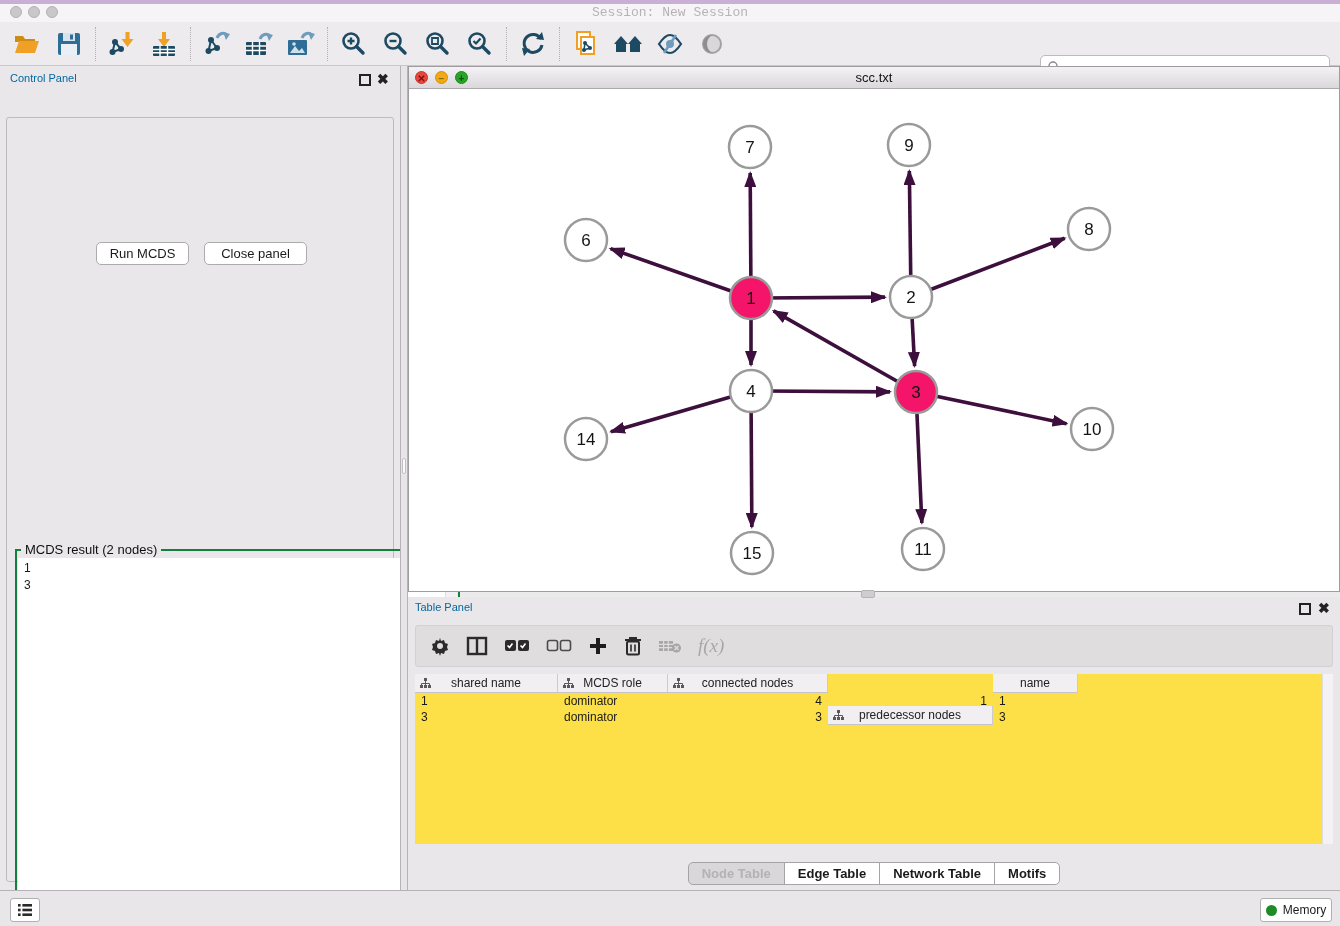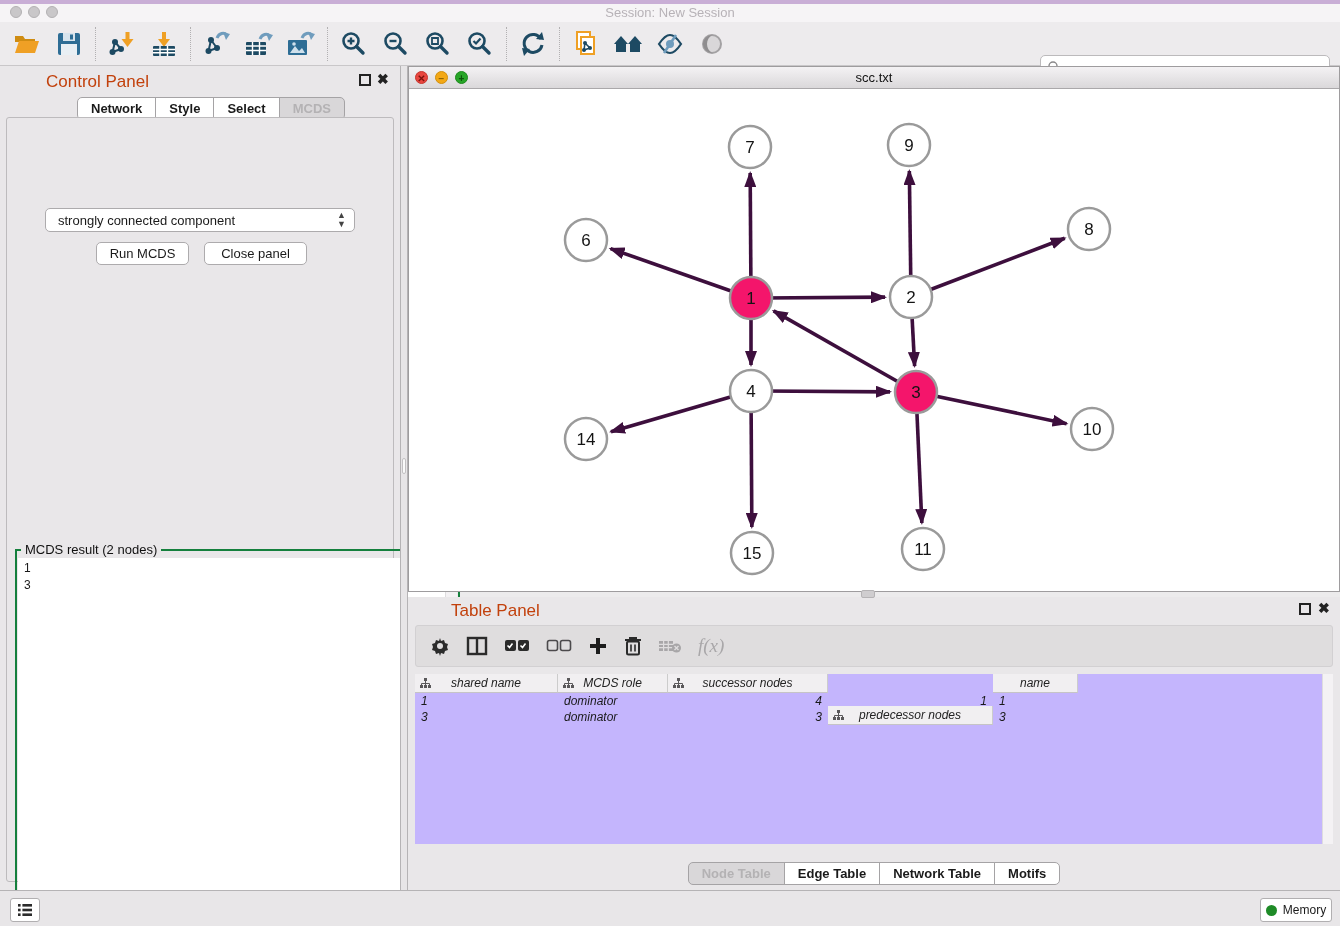--- a/index.html
+++ b/index.html
@@ -1,35 +1,35 @@
 <!DOCTYPE html>
 <html><head>
 <meta charset="utf-8">
 <style>
   * { margin:0; padding:0; box-sizing:border-box; }
   html,body { width:1340px; height:926px; }
   body { font-family:"Liberation Sans", sans-serif; background:#ecebec; position:relative; overflow:hidden; color:#1a1a1a; }
 
   
   .purple-strip { position:absolute; left:0; top:0; width:1340px; height:4px; background:#c9aed6; }
-  .titlebar { position:absolute; left:0; top:4px; width:1340px; height:18px; background:#f6f4f6; }
+  .titlebar { position:absolute; left:0; top:4px; width:1340px; height:18px; background:#f6f4f6;font-family:Liberation Mono, monospace; }
   .titlebar .title { position:absolute; left:0; right:0; top:1px; text-align:center; font-size:13px; color:#b7b2b7; }
   .tl-dot { position:absolute; top:2px; width:12px; height:12px; border-radius:50%; background:#c9c7c9; border:1px solid #b3b1b3; }
 
   
   .main-toolbar { position:absolute; left:0; top:22px; width:1340px; height:44px; background:#edebed; border-bottom:1px solid #c9c7c9; display:flex; align-items:center; padding-left:6px; }
   .tbtn { width:42px; height:44px; display:flex; align-items:center; justify-content:center; }
   .tsep { width:1px; height:34px; margin:0 5px; border-left:1px dotted #b2b0b2; }
   .search-wrap { position:absolute; right:10px; top:33px; width:290px; height:23px; background:#fff; border:1px solid #bcbabc; border-radius:5px; display:flex; align-items:center; padding-left:6px; }
   .search-wrap input { border:none; outline:none; flex:1; height:19px; font-size:12px; background:transparent; }
 
   
   .control-panel { position:absolute; left:0; top:66px; width:400px; height:824px; background:#e9e7e9; }
   .cp-header { position:absolute; left:0; top:0; width:100%; height:28px; }
-  .cp-title { position:absolute; left:10px; top:6px; font-size:17px; color:#c2410c;margin-left:36px; }
+  .cp-title { position:absolute; left:10px; top:6px; font-size:11px; color:#0369a1; }
   .panel-float { position:absolute; width:12px; height:12px; border:2px solid #222; top:8px; }
   .panel-close { position:absolute; top:6px; font-size:14px; font-weight:bold; color:#222; line-height:14px; }
   .tabrow { position:absolute; display:flex; }
   .tab { border:1px solid #a5a3a5; margin-left:-1px; background:#fff; color:#1a1a1a; font-size:13px; font-weight:600; padding:3px 13px 3px 13px; white-space:nowrap; }
   .tab.first { border-radius:5px 0 0 5px; margin-left:0; }
   .tab.last { border-radius:0 5px 5px 0; }
   .tab.selected { background:#d9d7d9; color:#b4b2b4; }
   .cp-content { position:absolute; left:6px; top:51px; width:388px; height:765px; border:1px solid #bdbbbd; border-radius:3px; background:#e9e7e9; }
   .opt-label { position:absolute; left:0; width:100%; top:70px; text-align:center; font-size:13px; }
   .dropdown { position:absolute; left:38px; top:90px; width:310px; height:24px; background:#fff; border:1px solid #adabad; border-radius:5px; font-size:13px; display:flex; align-items:center; padding-left:12px; }
@@ -48,21 +48,21 @@
   
   .net-window { position:absolute; left:408px; top:66px; width:932px; height:526px; border:1px solid #9e9c9e; background:#fff; }
   .net-titlebar { position:absolute; left:0; top:0; width:100%; height:22px; background:linear-gradient(#f4f2f4,#dad8da); border-bottom:1px solid #aaa8aa; }
   .net-title { position:absolute; left:0; right:0; top:3px; text-align:center; font-size:13px; color:#111; }
   .mac-dot { position:absolute; top:4px; width:13px; height:13px; border-radius:50%; font-size:10px; font-weight:bold; text-align:center; line-height:13px; }
   .net-canvas { position:absolute; left:0; top:22px; width:930px; height:502px; background:#fff; }
 
   
   .table-panel { position:absolute; left:408px; top:597px; width:932px; height:293px; background:#e9e7e9; }
   .tp-toolbar { position:absolute; left:7px; top:28px; width:918px; height:42px; background:#dfddde; border:1px solid #d2d0d2; border-radius:3px; display:flex; align-items:center; padding-left:14px; gap:16px; }
-  .tp-table { position:absolute; left:7px; top:77px; width:918px; height:170px; background:#c4b5fd; overflow:hidden;font-style:italic; }
+  .tp-table { position:absolute; left:7px; top:77px; width:918px; height:170px; background:#fde047; overflow:hidden; }
   .tp-scroll { position:absolute; top:0; right:0; bottom:0; width:11px; background:#f4f2f4; border-left:1px solid #dedcde; }
   .thead-row { display:flex; height:19px; }
   .th-cell { position:relative; height:19px; background:#f1eff1; border-right:1px solid #ccc; border-bottom:1px solid #c6c4c6; font-size:12px; color:#222; text-align:center; line-height:18px; }
   .th-icon { position:absolute; left:5px; top:4px; }
   .trow { display:flex; height:16px; }
   .td-cell { font-size:12px; line-height:16px; padding:0 6px; white-space:nowrap; overflow:hidden; }
   .tp-tabs { position:absolute; left:0; width:100%; top:265px; display:flex; justify-content:center; }
 
   
   .status-bar { position:absolute; left:0; top:890px; width:1340px; height:36px; background:#e8e6e8; border-top:1px solid #b5b3b5; }
@@ -228,31 +228,21 @@
     <input value="" style="">
   </span>
 </div>
 
 <div class="control-panel">
   <div class="cp-header">
     <span class="cp-title">Control Panel</span>
     <span class="panel-float" style="left:359px"></span>
     <span class="panel-close" style="left:377px">✖</span>
   </div>
-  <div class="tabrow" style="left:77px; top:31px; position:absolute;" id="cp-tabs">
-      <div class="tab first">Network</div>
-      <div class="tab">Style</div>
-      <div class="tab">Select</div>
-      <div class="tab last selected">MCDS</div>
-    </div>
   <div class="cp-content">
-    <div class="dropdown">
-      <span>strongly connected component</span>
-      <span class="dd-arrows">▲<br>▼</span>
-    </div>
     <div class="btn" style="left:89px; top:124px; width:93px;">
         <span>Run MCDS</span>
       </div>
     <div class="btn" style="left:197px; top:124px; width:103px;">
         <span>Close panel</span>
       </div>
     <div class="mcds-fieldset">
       <span class="mcds-legend">MCDS result (2 nodes)</span>
       <div class="mcds-list" id="mcds-result-list">
           <div>1</div>
@@ -429,21 +419,21 @@
         <div class="th-cell" style="width: 160px;"><span class="th-icon">
             <svg width="11" height="11" viewBox="0 0 11 11">
               <g fill="#5a585a">
                 <rect x="4" y="0" width="3" height="3"></rect>
                 <rect x="0" y="7" width="3" height="3"></rect>
                 <rect x="4" y="7" width="3" height="3"></rect>
                 <rect x="8" y="7" width="3" height="3"></rect>
               </g>
               <path d="M5.5 3v2.5M1.5 7V5.5h8V7M5.5 5.5V7" stroke="#5a585a" stroke-width="1" fill="none"></path>
             </svg>
-          </span><span>successor nodes</span></div>
+          </span><span>connected nodes</span></div>
         <div class="th-cell" style="width: 165px; margin-top: 32px;"><span class="th-icon">
             <svg width="11" height="11" viewBox="0 0 11 11">
               <g fill="#5a585a">
                 <rect x="4" y="0" width="3" height="3"></rect>
                 <rect x="0" y="7" width="3" height="3"></rect>
                 <rect x="4" y="7" width="3" height="3"></rect>
                 <rect x="8" y="7" width="3" height="3"></rect>
               </g>
               <path d="M5.5 3v2.5M1.5 7V5.5h8V7M5.5 5.5V7" stroke="#5a585a" stroke-width="1" fill="none"></path>
             </svg>

